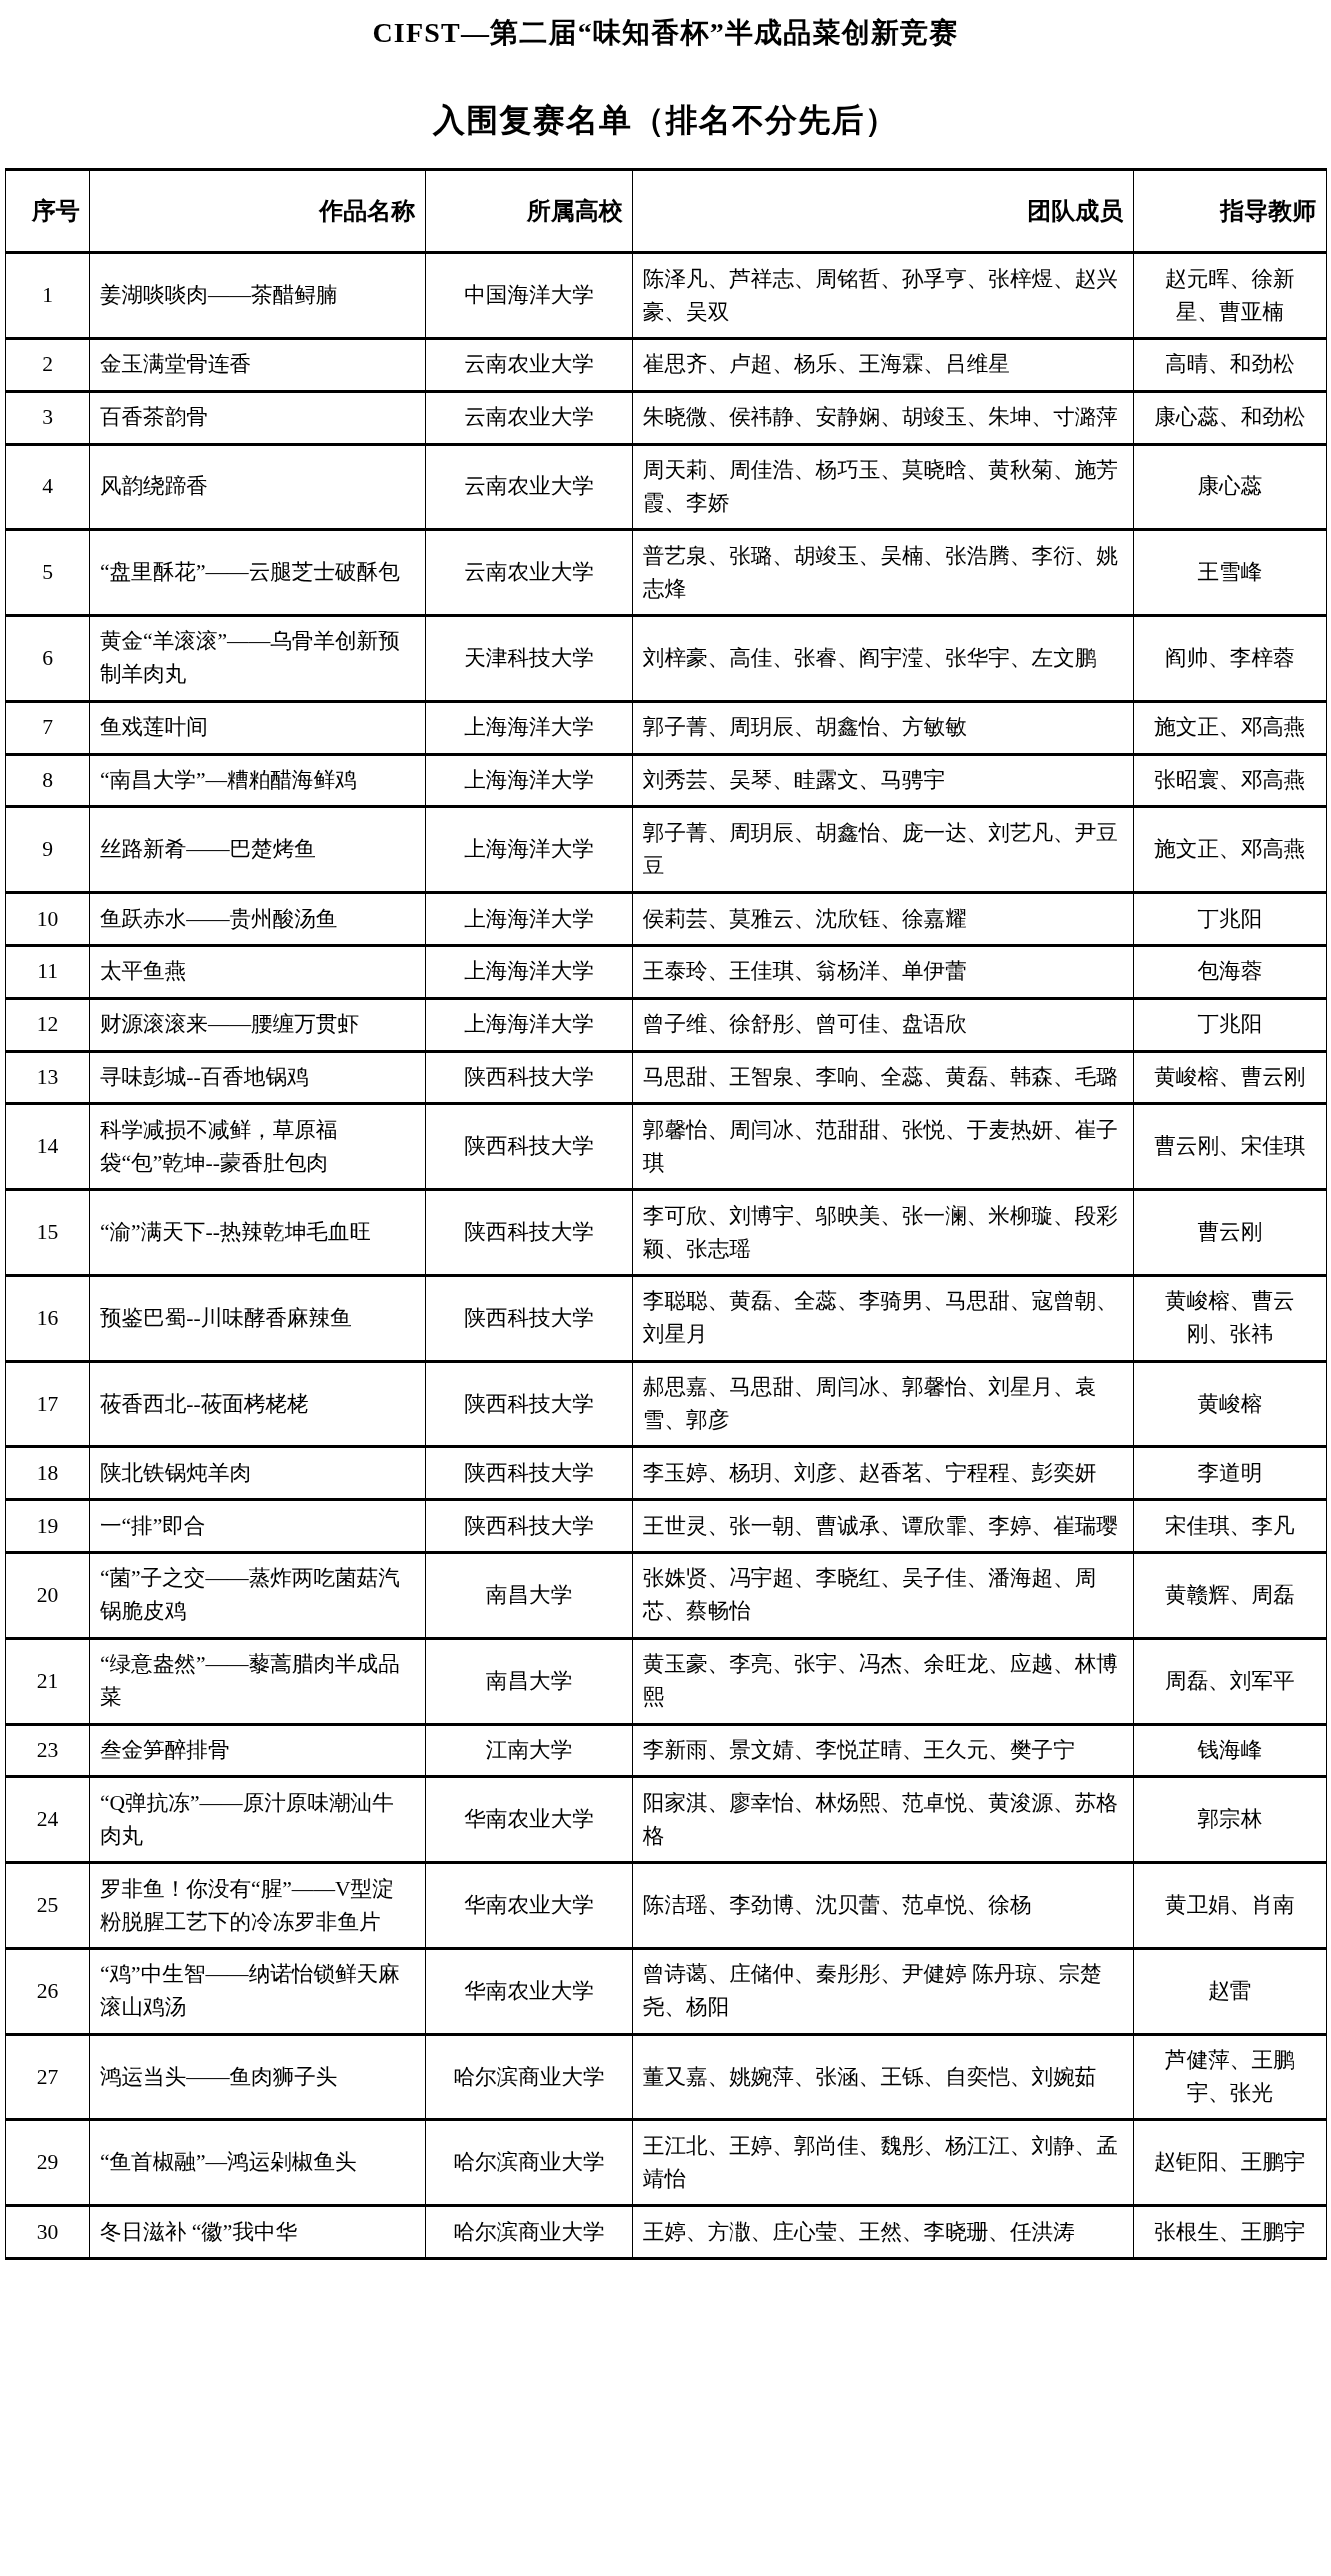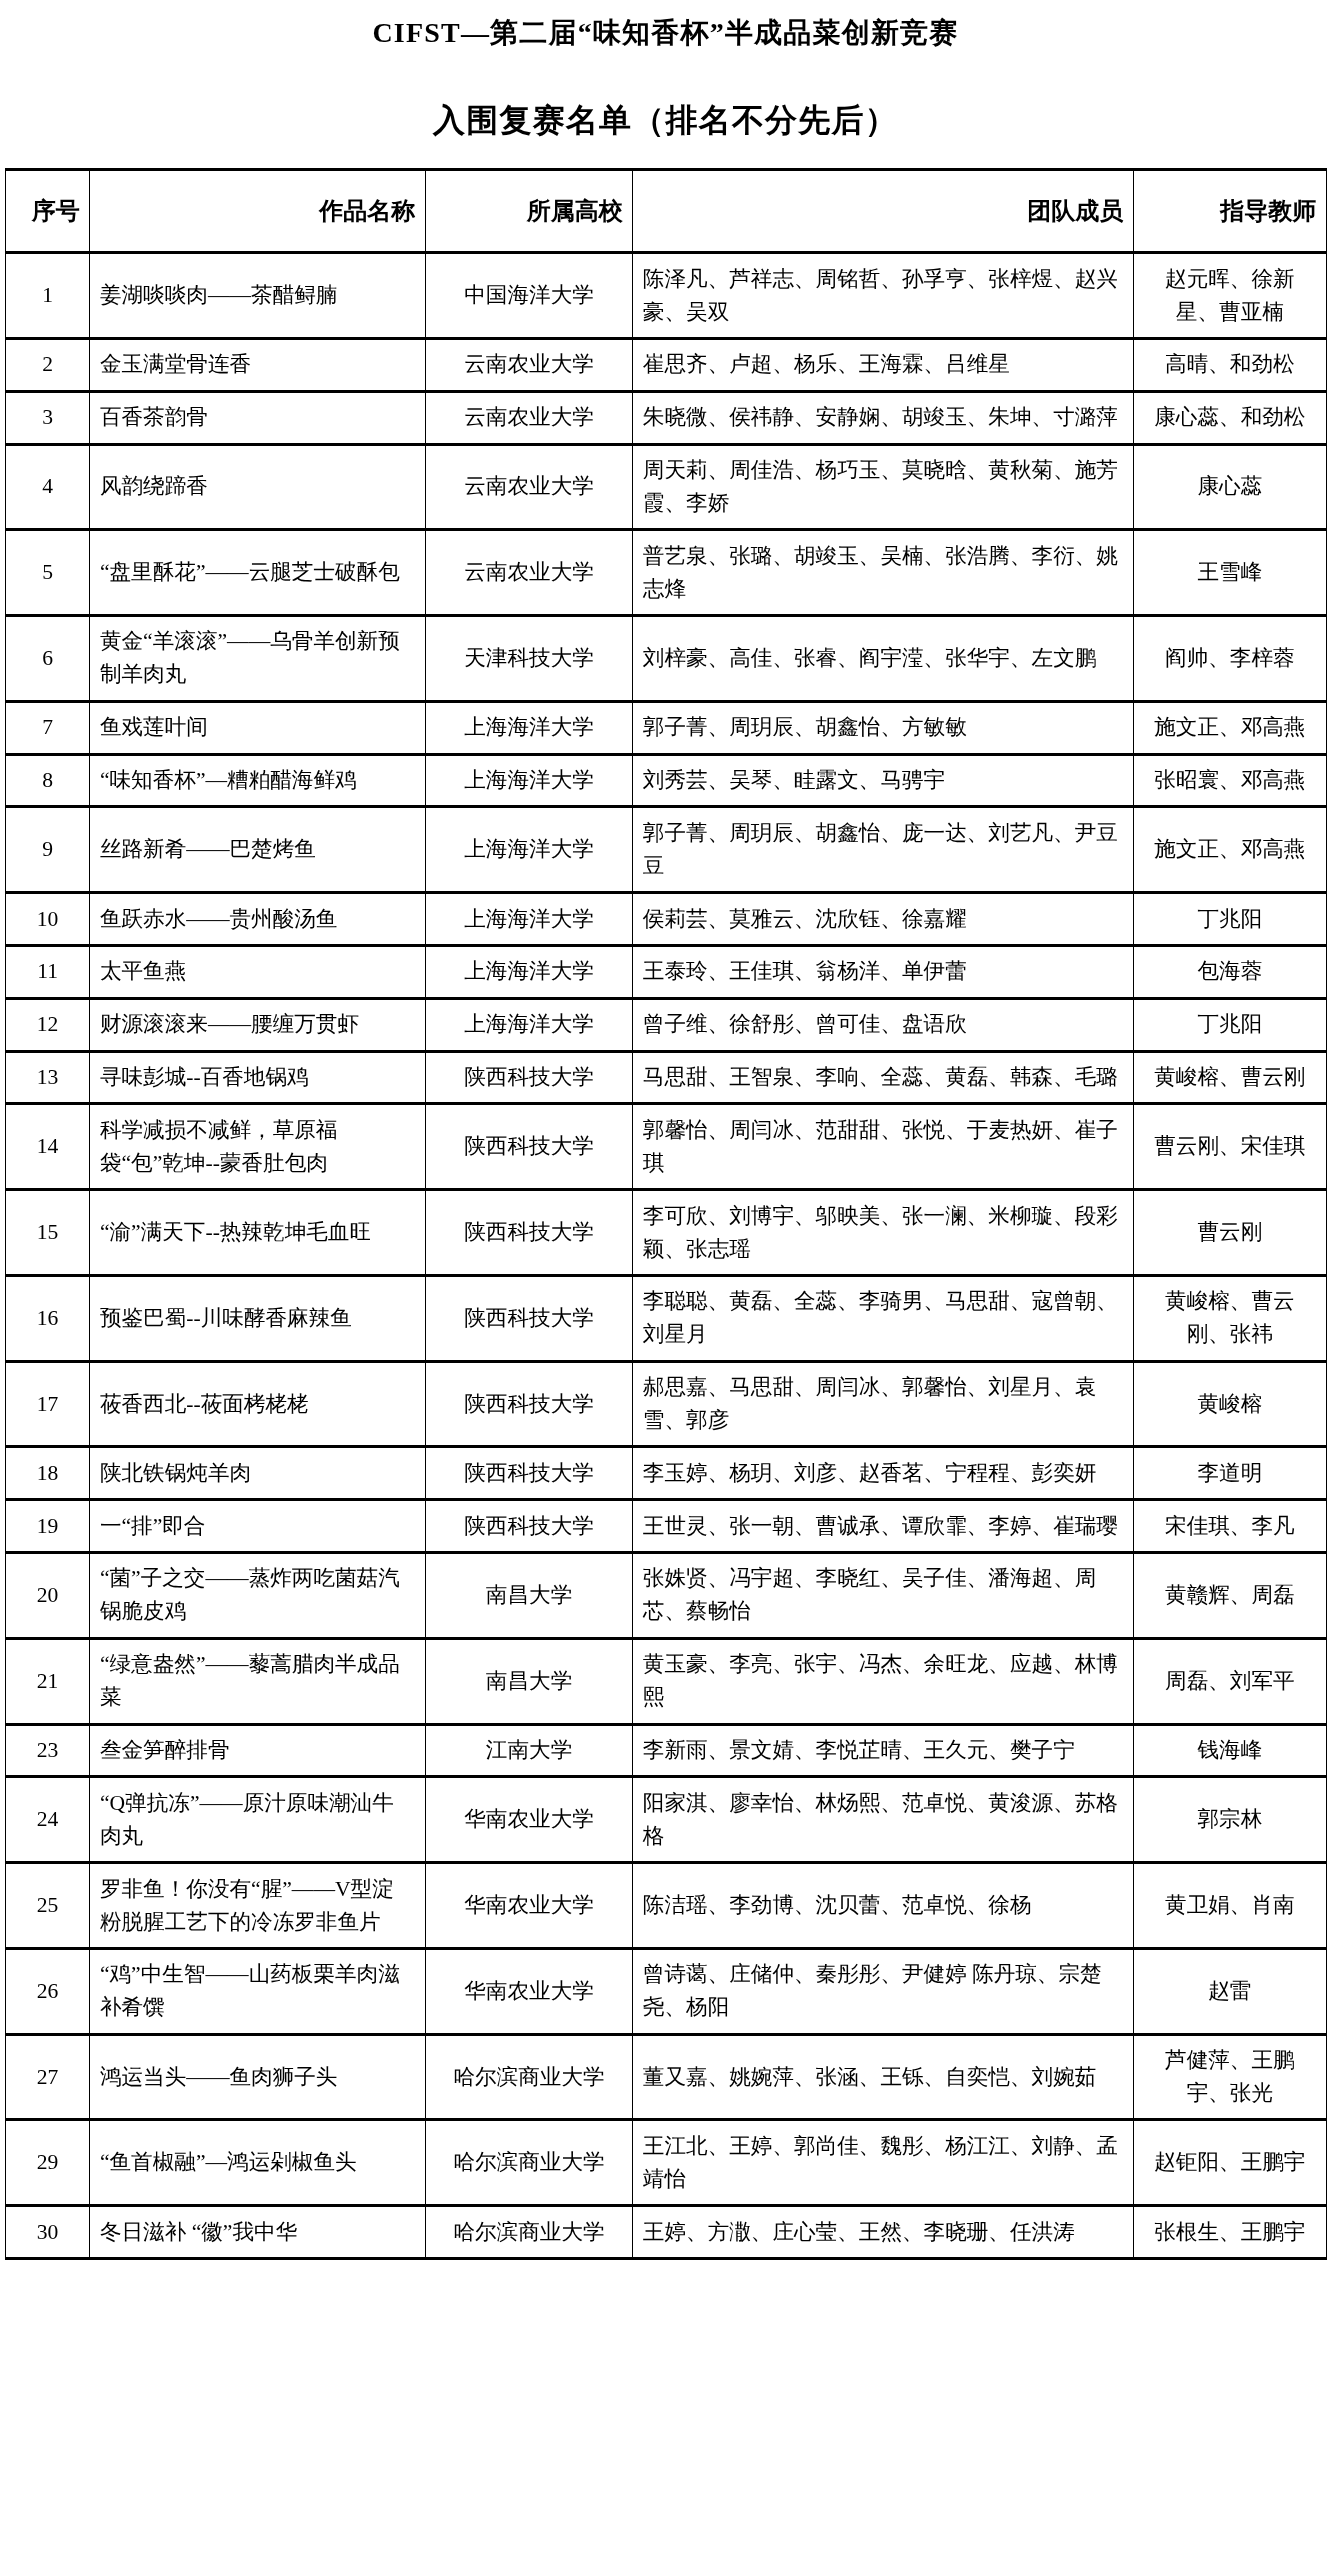--- a/index.html
+++ b/index.html
@@ -137,21 +137,21 @@
         </tr>
         <tr>
           <td class="cell-no">7</td>
           <td class="cell-work">鱼戏莲叶间</td>
           <td class="cell-univ">上海海洋大学</td>
           <td class="cell-team">郭子菁、周玥辰、胡鑫怡、方敏敏</td>
           <td class="cell-adv">施文正、邓高燕</td>
         </tr>
         <tr>
           <td class="cell-no">8</td>
-          <td class="cell-work">“味知香杯”—糟粕醋海鲜鸡</td>
+          <td class="cell-work">“南昌大学”—糟粕醋海鲜鸡</td>
           <td class="cell-univ">上海海洋大学</td>
           <td class="cell-team">刘秀芸、吴琴、眭露文、马骋宇</td>
           <td class="cell-adv">张昭寰、邓高燕</td>
         </tr>
         <tr>
           <td class="cell-no">9</td>
           <td class="cell-work">丝路新肴——巴楚烤鱼</td>
           <td class="cell-univ">上海海洋大学</td>
           <td class="cell-team">郭子菁、周玥辰、胡鑫怡、庞一达、刘艺凡、尹豆豆</td>
           <td class="cell-adv">施文正、邓高燕</td>
@@ -256,21 +256,21 @@
         </tr>
         <tr>
           <td class="cell-no">25</td>
           <td class="cell-work">罗非鱼！你没有“腥”——V型淀粉脱腥工艺下的冷冻罗非鱼片</td>
           <td class="cell-univ">华南农业大学</td>
           <td class="cell-team">陈洁瑶、李劲博、沈贝蕾、范卓悦、徐杨</td>
           <td class="cell-adv">黄卫娟、肖南</td>
         </tr>
         <tr>
           <td class="cell-no">26</td>
-          <td class="cell-work">“鸡”中生智——山药板栗羊肉滋补肴馔</td>
+          <td class="cell-work">“鸡”中生智——纳诺怡锁鲜天麻滚山鸡汤</td>
           <td class="cell-univ">华南农业大学</td>
           <td class="cell-team">曾诗蔼、庄储仲、秦彤彤、尹健婷 陈丹琼、宗楚尧、杨阳</td>
           <td class="cell-adv">赵雷</td>
         </tr>
         <tr>
           <td class="cell-no">27</td>
           <td class="cell-work">鸿运当头——鱼肉狮子头</td>
           <td class="cell-univ">哈尔滨商业大学</td>
           <td class="cell-team">董又嘉、姚婉萍、张涵、王铄、自奕恺、刘婉茹</td>
           <td class="cell-adv">芦健萍、王鹏宇、张光</td>

